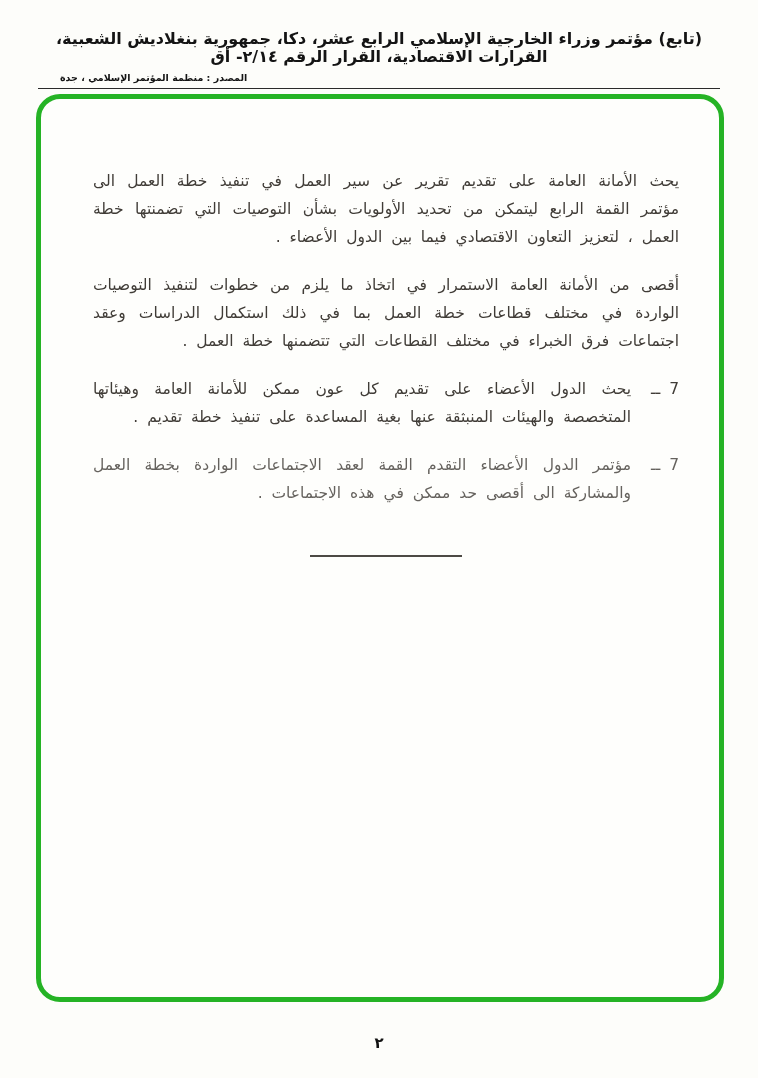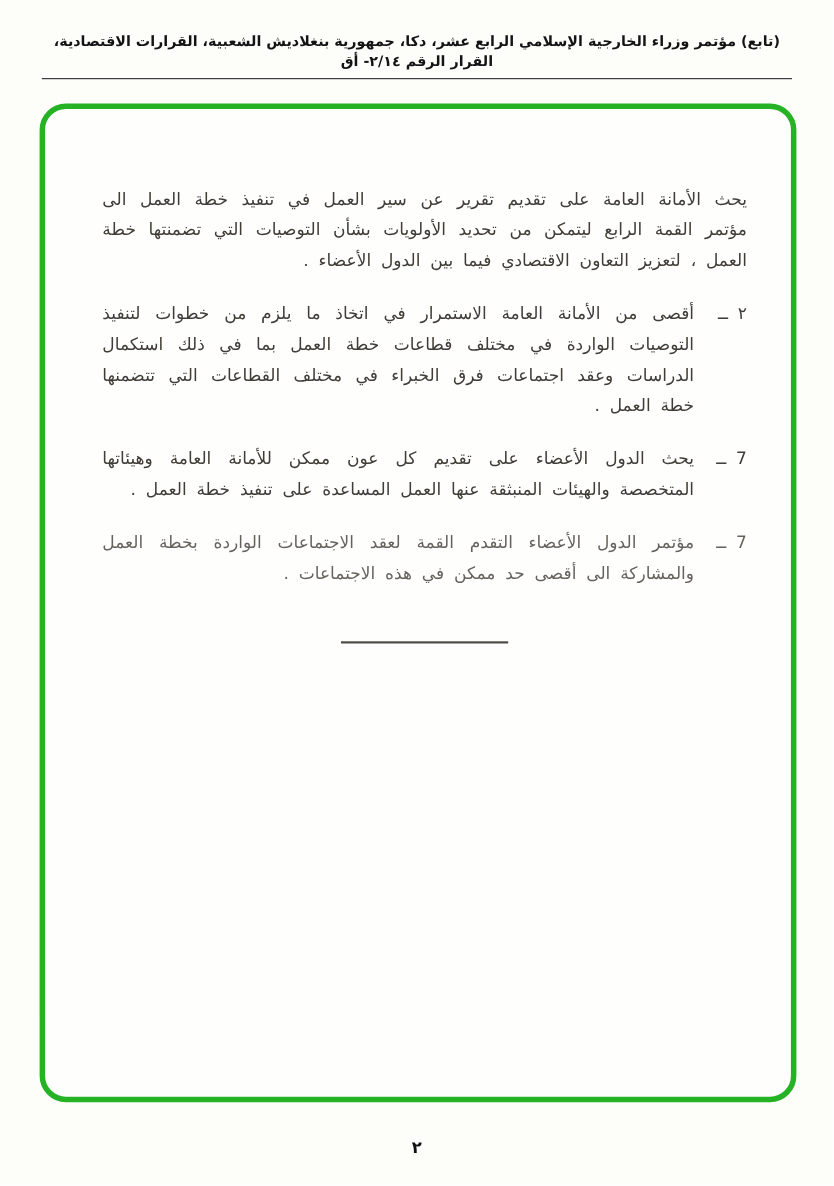--- a/index.html
+++ b/index.html
@@ -11,21 +11,21 @@
     font-family:"DejaVu Sans", sans-serif;
     overflow:hidden;
   }
 
   
   .header {
     position:absolute; top:30px; left:38px; right:38px;
     direction:rtl; color:#141414;
   }
   .header-line1 {
-    font-size:13px; font-weight:700; text-align:center;
+    font-size:16px; font-weight:700; text-align:center;
     line-height:18px;
   }
   .header-line2 {
     font-size:9.5px; font-weight:700;
     margin-top:6px;
     text-align:left; padding-left:22px;
   }
   .header-rule {
     margin-top:5px;
     border-bottom:1.5px solid #2a2a2a;
@@ -76,38 +76,38 @@
     font-size:15px; font-weight:700; color:#111;
   }
 </style>
 </head>
 <body>
 
 <div class="page">
 
   <div class="header">
     <div class="header-line1">(تابع) مؤتمر وزراء الخارجية الإسلامي الرابع عشر، دكا، جمهورية بنغلاديش الشعبية، القرارات الاقتصادية، القرار الرقم ٢/١٤- أق</div>
+    <div class="header-line2">المصدر : منظمة المؤتمر الإسلامي ، جدة</div>
     <div class="header-rule"></div>
   </div>
 
   <div class="doc-frame" style="border-color: rgb(37, 179, 37);">
     <div class="doc-content">
 
       <div class="para">
         <p class="ptext"><span class="lead">يحث</span><span> الأمانة العامة على تقديم تقرير عن سير العمل في تنفيذ خطة العمل الى مؤتمر القمة الرابع ليتمكن من تحديد الأولويات بشأن التوصيات التي تضمنتها خطة العمل ، لتعزيز التعاون الاقتصادي فيما بين الدول الأعضاء .</span></p>
       </div>
 
       <div class="para">
-        <span class="num">٢ ــ</span>
         <p class="ptext"><span class="lead">أقصى</span><span> من الأمانة العامة الاستمرار في اتخاذ ما يلزم من خطوات لتنفيذ التوصيات الواردة في مختلف قطاعات خطة العمل بما في ذلك استكمال الدراسات وعقد اجتماعات فرق الخبراء في مختلف القطاعات التي تتضمنها خطة العمل .</span></p>
       </div>
 
       <div class="para">
         <span class="num">7 ــ</span>
-        <p class="ptext"><span class="lead">يحث</span><span> الدول الأعضاء على تقديم كل عون ممكن للأمانة العامة وهيئاتها المتخصصة والهيئات المنبثقة عنها العمل المساعدة على تنفيذ خطة العمل .</span></p>
+        <p class="ptext"><span class="lead">يحث</span><span> الدول الأعضاء على تقديم كل عون ممكن للأمانة العامة وهيئاتها المتخصصة والهيئات المنبثقة عنها بغية المساعدة على تنفيذ خطة تقديم .</span></p>
       </div>
 
       <div class="para para-faded">
         <span class="num">7 ــ</span>
         <p class="ptext"><span class="lead">مؤتمر</span><span> الدول الأعضاء التقدم القمة لعقد الاجتماعات الواردة بخطة العمل والمشاركة الى أقصى حد ممكن في هذه الاجتماعات .</span></p>
       </div>
 
       <div class="divider"></div>
 
     </div>

